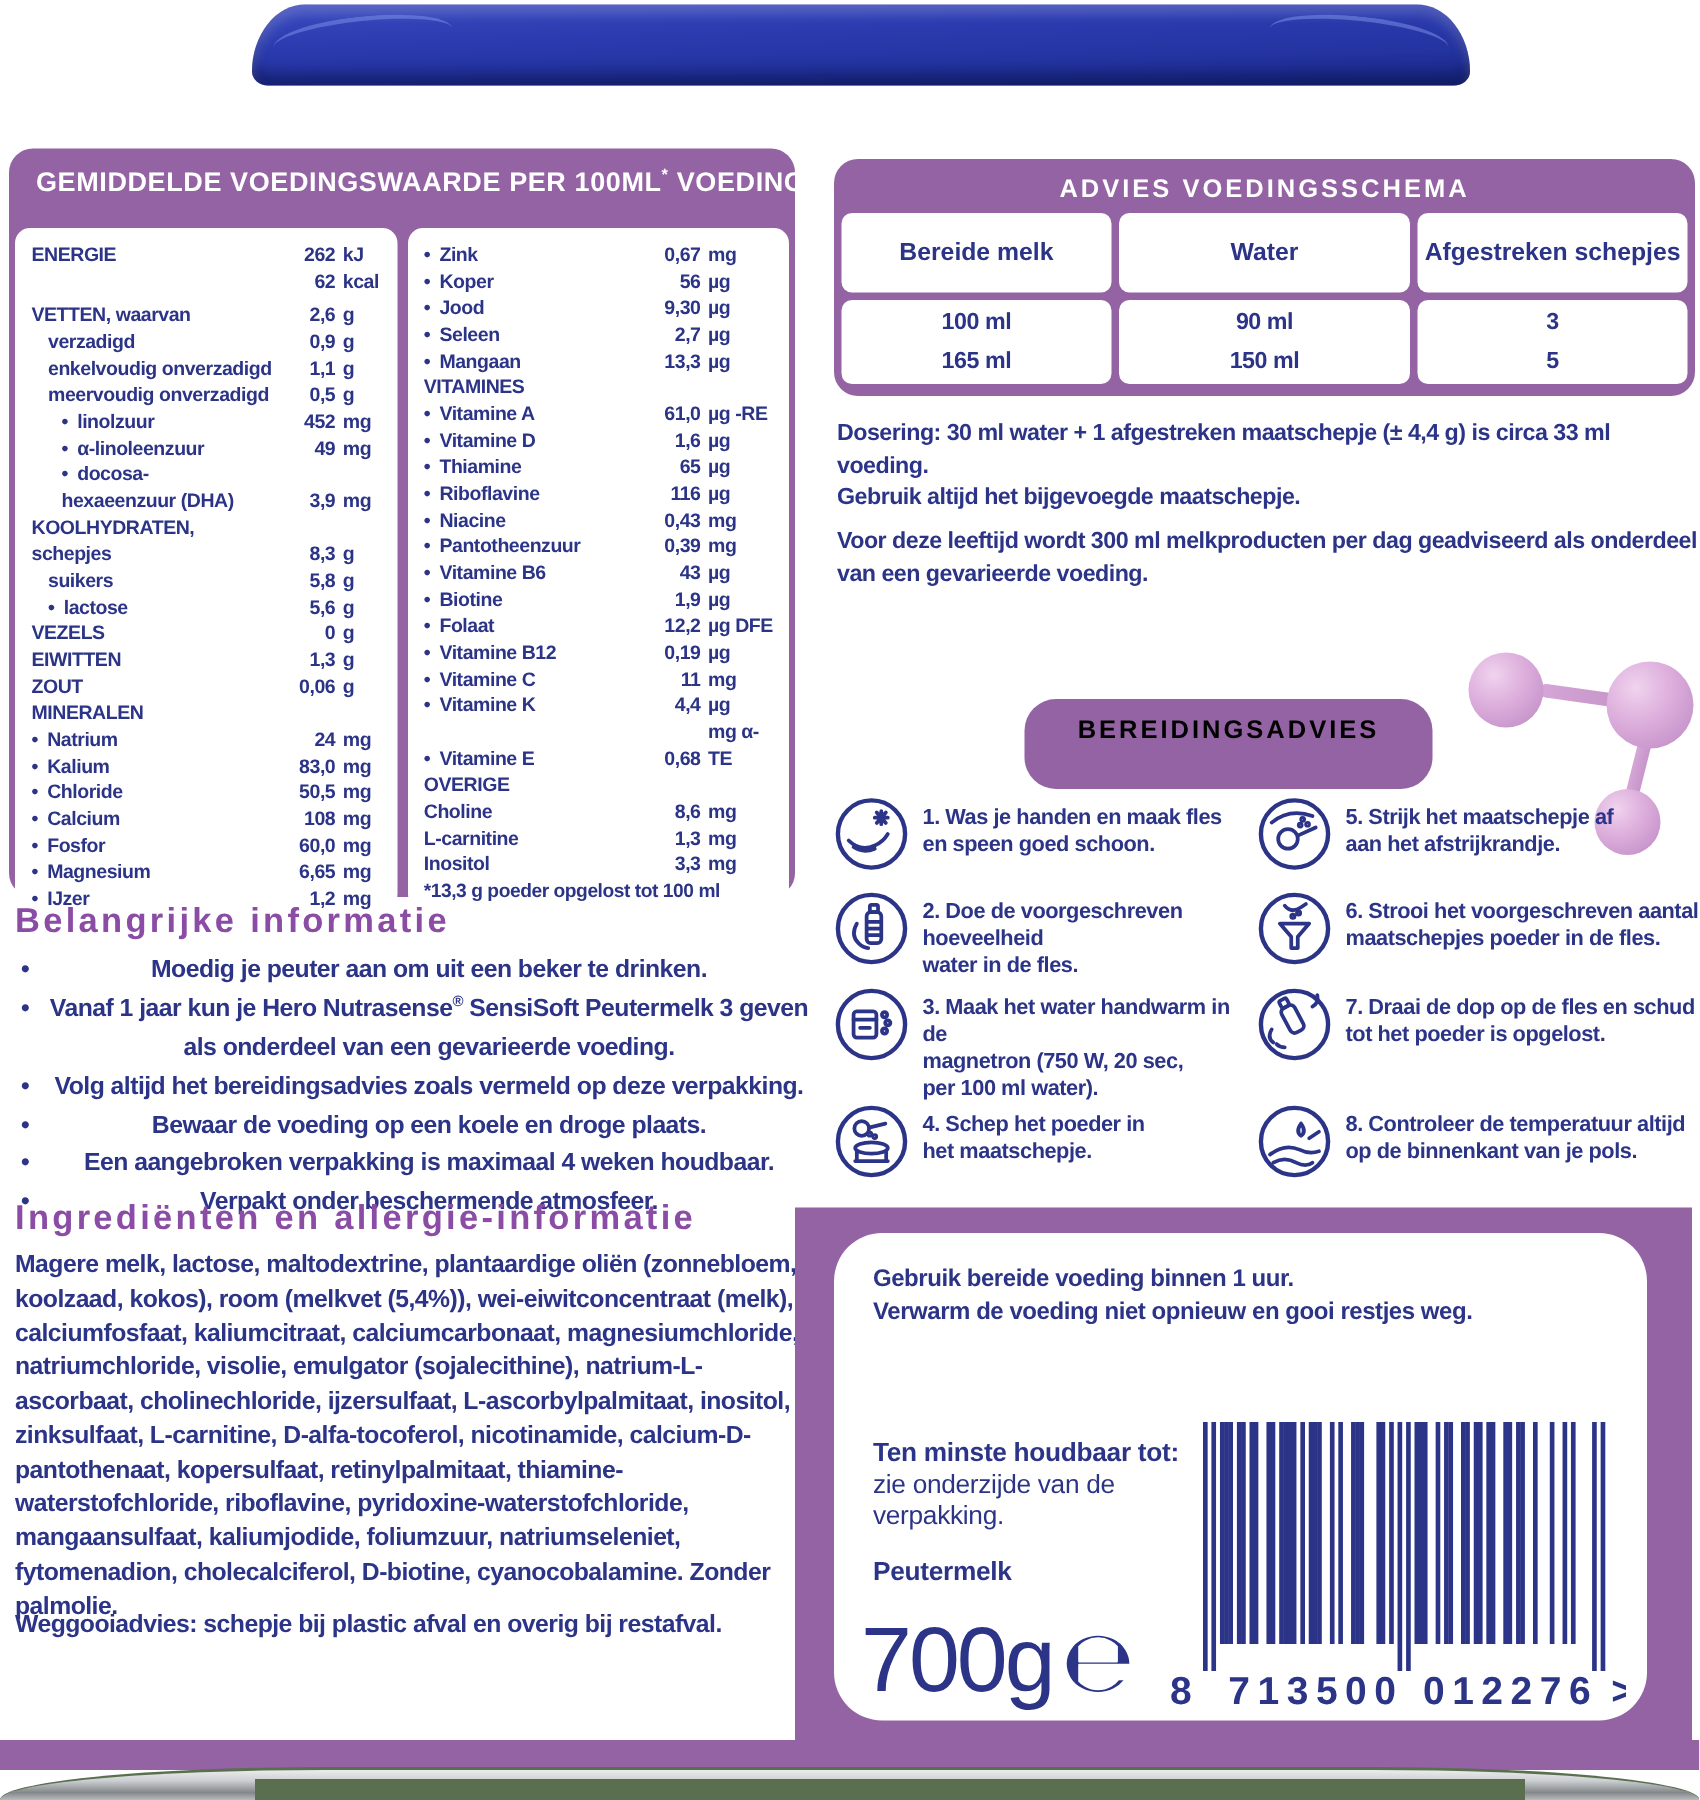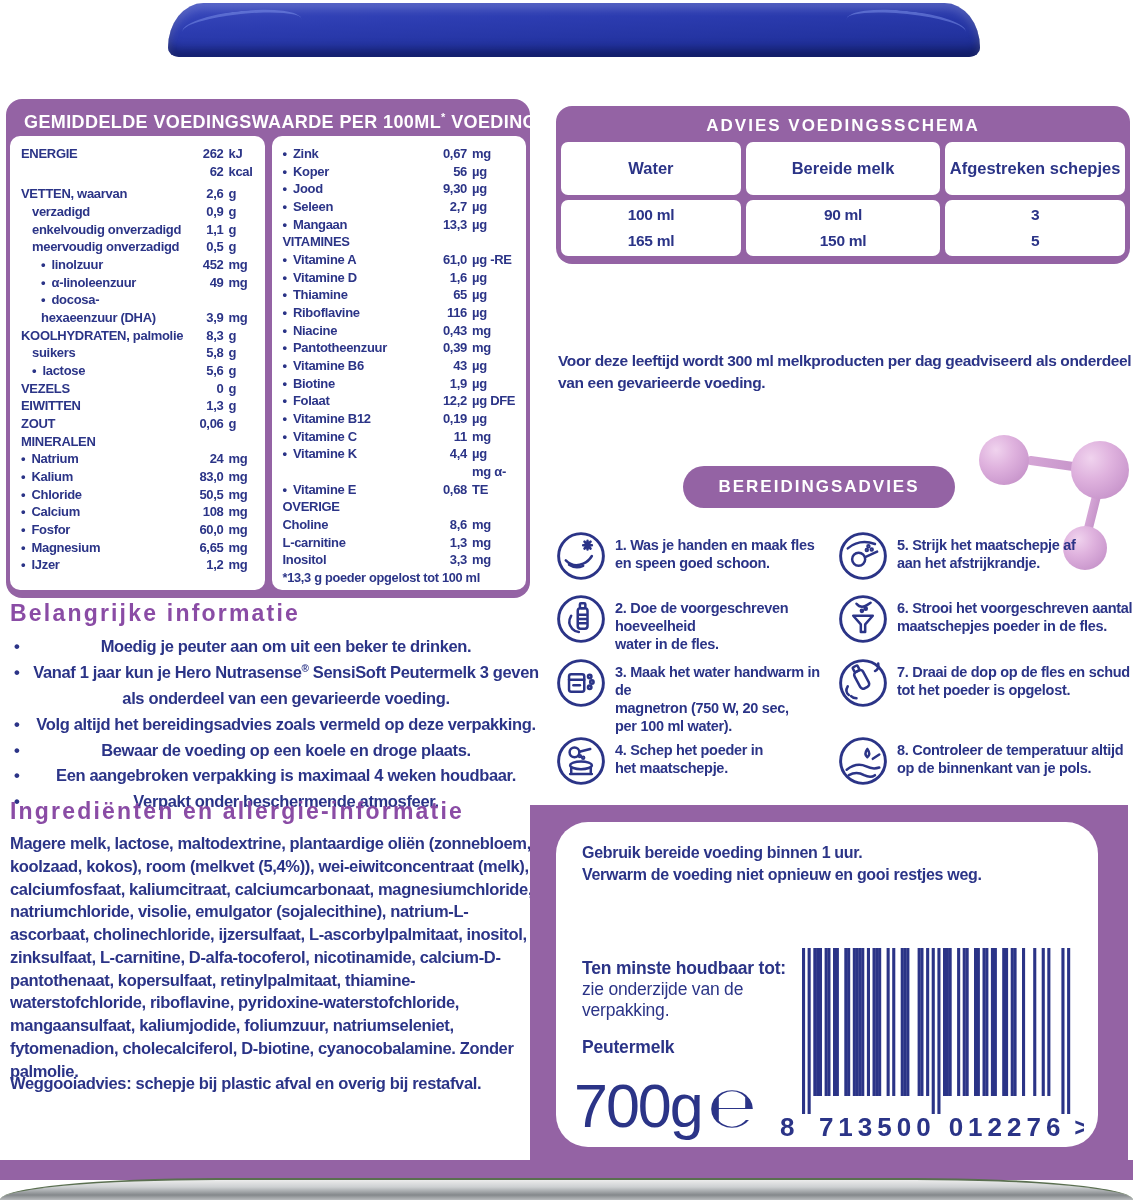--- a/index.html
+++ b/index.html
@@ -20,21 +20,21 @@
   .rim{left:0;top:1178px;width:1133px;height:22px;
        background:linear-gradient(180deg,#ececec 0%,#cdd0d2 35%,#84888b 75%,#b8bbbd 100%);
        border-radius:50% 50% 0 0 / 260% 260% 0 0;border-top:2px solid #5a6f50;}
 
   
   .nutri{left:6px;top:99px;width:524px;height:499px;background:var(--purple,#9463a4);
          border-radius:16px;padding:0 4px 4px 4px;}
   .nutri-title{height:37px;line-height:37px;color:#fff;font-weight:bold;font-size:18px;
                letter-spacing:.4px;padding-left:14px;white-space:nowrap;}
   .nutri-title sup{font-size:11px;}
-  .nutri-cols{display:flex;gap:7px;height:454px;}
+  .nutri-cols{display:flex;gap:7px;height:454px;margin-top:16px;}
   .ncol{flex:1;background:#fff;border-radius:10px;padding:9px 9px 6px 11px;overflow:hidden;}
   .nrow{display:flex;align-items:flex-end;font-size:13px;font-weight:bold;line-height:1.36;
         letter-spacing:-.3px;}
   .nrow .lbl{flex:1;white-space:pre-line;}
   .nrow .val{width:40px;text-align:right;}
   .nrow .unit{text-align:left;padding-left:5px;}
   .ncol-l .unit{width:32px;} .ncol-r .unit{width:50px;}
   .ind1{padding-left:11px;} .ind2{padding-left:20px;}
   .gapb{margin-top:5px;}
   .fnote{font-size:12.8px;font-weight:bold;margin-top:1px;letter-spacing:-.3px;}
@@ -49,22 +49,22 @@
          align-items:center;justify-content:center;font-weight:bold;color:var(--navy,#2b3487);}
   .shead{height:53px;font-size:16.5px;line-height:1.15;text-align:center;}
   .sval{height:56px;font-size:15.5px;line-height:1.7;letter-spacing:-.3px;}
 
   
   .dose{left:558px;top:278px;width:574px;font-size:15.5px;font-weight:bold;line-height:1.4;
         letter-spacing:-.35px;white-space:pre-line;}
   .dose2{top:350px;}
 
   
-  .pill{left:683px;top:466px;width:272px;height:42px;background:var(--purple,#9463a4);
-        border-radius:21px;color:#ffffff;font-weight:bold;font-size:17px;letter-spacing:2px;
+  .pill{left:683px;top:466px;width:272px;height:60px;background:var(--purple,#9463a4);
+        border-radius:21px;color:#000000;font-weight:bold;font-size:17px;letter-spacing:2px;
         text-align:center;line-height:42px;}
   .sphere{border-radius:50%;background:radial-gradient(circle at 34% 30%,#f0d3ee 0%,#dfb2de 38%,#d09fd2 65%,#bb86bf 100%);}
   .rod{background:linear-gradient(90deg,#d5a6d6,#c795ca);border-radius:6px;}
   .steps{left:556px;top:531px;width:580px;display:grid;grid-template-columns:278px 1fr;
          grid-template-rows:63px 64px 78px 72px;column-gap:4px;grid-auto-flow:column;}
   .step{display:flex;gap:9px;align-items:flex-start;}
   .step svg{flex:0 0 50px;}
   .step .stxt{font-size:14.5px;font-weight:bold;line-height:1.24;letter-spacing:-.3px;
               white-space:pre-line;padding-top:6px;}
 
@@ -145,21 +145,21 @@
             <span class="val">49</span>
             <span class="unit">mg</span>
           </div>
           <div class="nrow">
             <span class="lbl ind2">• docosa-
 hexaeenzuur (DHA)</span>
             <span class="val">3,9</span>
             <span class="unit">mg</span>
           </div>
           <div class="nrow">
-            <span class="lbl">KOOLHYDRATEN, palmolie</span>
+            <span class="lbl">KOOLHYDRATEN, schepjes</span>
             <span class="val">8,3</span>
             <span class="unit">g</span>
           </div>
           <div class="nrow">
             <span class="lbl ind1">suikers</span>
             <span class="val">5,8</span>
             <span class="unit">g</span>
           </div>
           <div class="nrow">
             <span class="lbl ind1">• lactose</span>
@@ -333,40 +333,42 @@
             <span class="unit">mg</span>
           </div>
           <div class="fnote">*13,3 g poeder opgelost tot 100 ml</div>
         </div>
     </div>
   </div>
 
   <div class="abs schema">
     <div class="schema-title">ADVIES VOEDINGSSCHEMA</div>
     <div class="schema-grid" id="schema-headers">
+        <div class="scell shead">Bereide melk</div>
         <div class="scell shead">Water</div>
-        <div class="scell shead">Bereide melk</div>
         <div class="scell shead">Afgestreken schepjes</div>
       </div>
     <div class="schema-grid" style="margin-top:5px;" id="schema-values">
         <div class="scell sval">
           <div>100 ml</div>
           <div>165 ml</div>
         </div>
         <div class="scell sval">
           <div>90 ml</div>
           <div>150 ml</div>
         </div>
         <div class="scell sval">
           <div>3</div>
           <div>5</div>
         </div>
       </div>
   </div>
 
+  <div class="abs dose">Dosering: 30 ml water + 1 afgestreken maatschepje (± 4,4 g) is circa 33 ml voeding.
+Gebruik altijd het bijgevoegde maatschepje.</div>
   <div class="abs dose dose2">Voor deze leeftijd wordt 300 ml melkproducten per dag geadviseerd als onderdeel van een gevarieerde voeding.</div>
 
   <div class="abs pill">BEREIDINGSADVIES</div>
 
   <div class="abs rod" style="left:1026px;top:459px;width:52px;height:9px;transform:rotate(8deg);"></div>
   <div class="abs rod" style="left:1088px;top:490px;width:9px;height:44px;transform:rotate(14deg);"></div>
   <div class="abs sphere" style="left:979px;top:435px;width:50px;height:50px;"></div>
   <div class="abs sphere" style="left:1071px;top:441px;width:58px;height:58px;"></div>
   <div class="abs sphere" style="left:1063px;top:526px;width:44px;height:44px;"></div>
 

